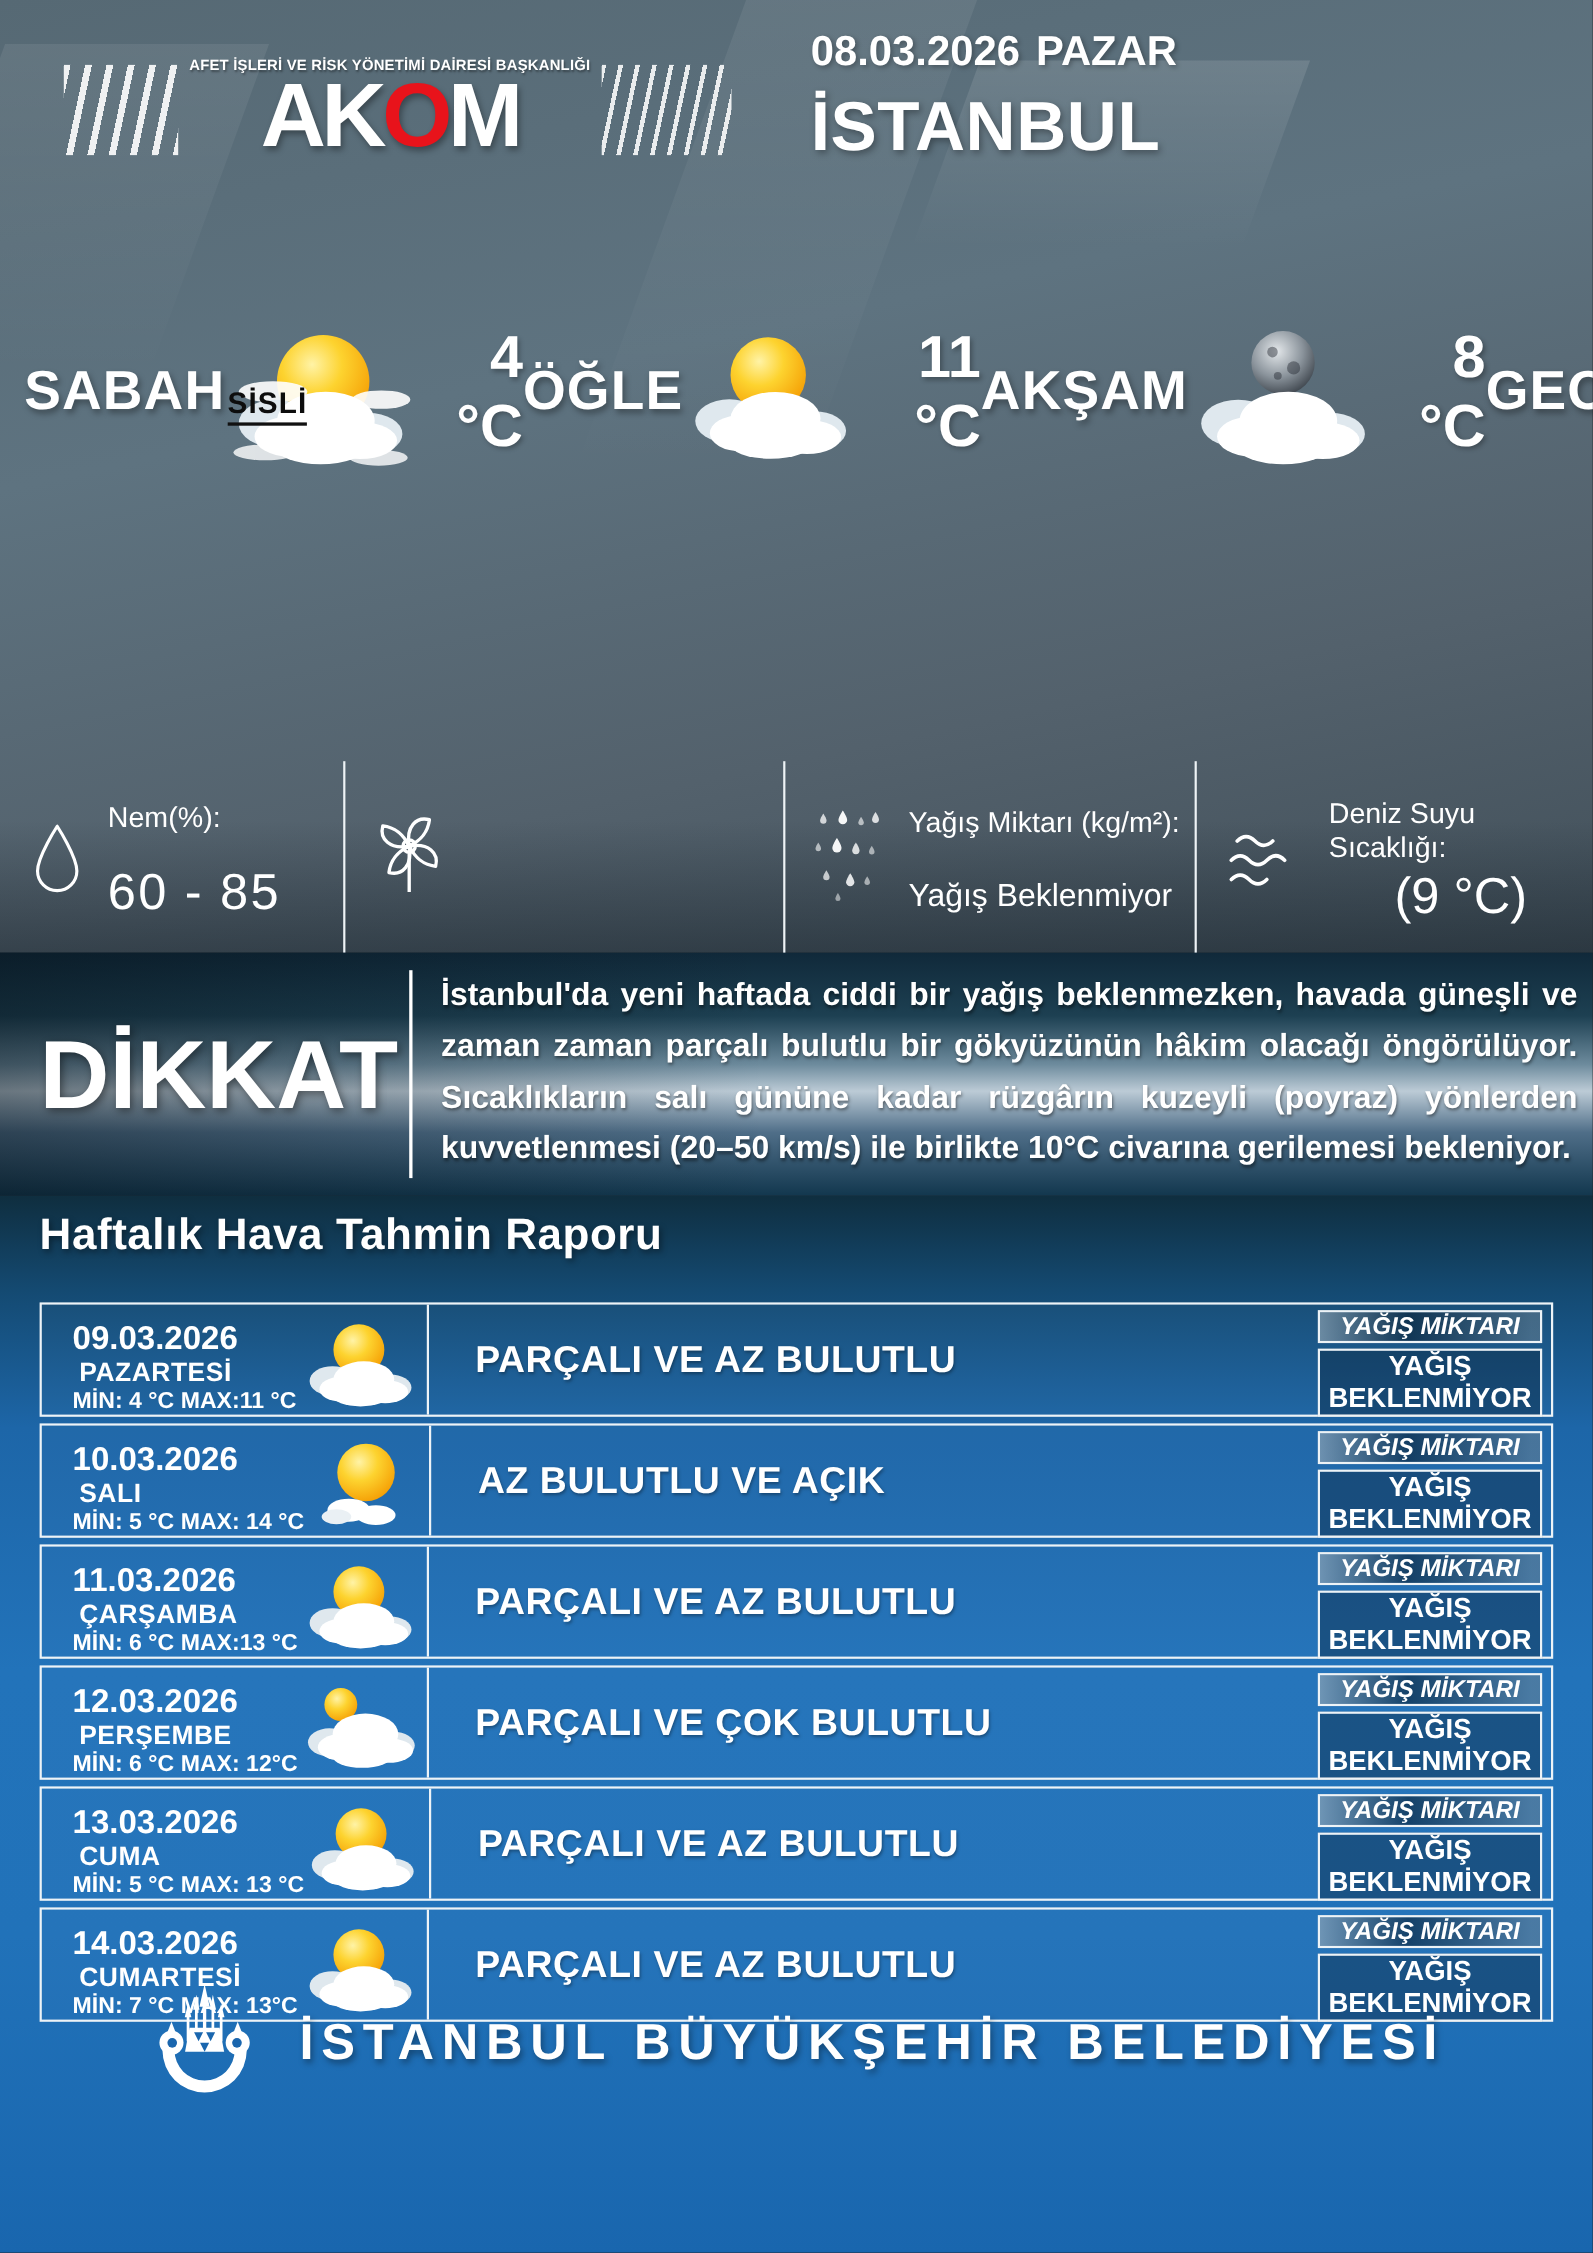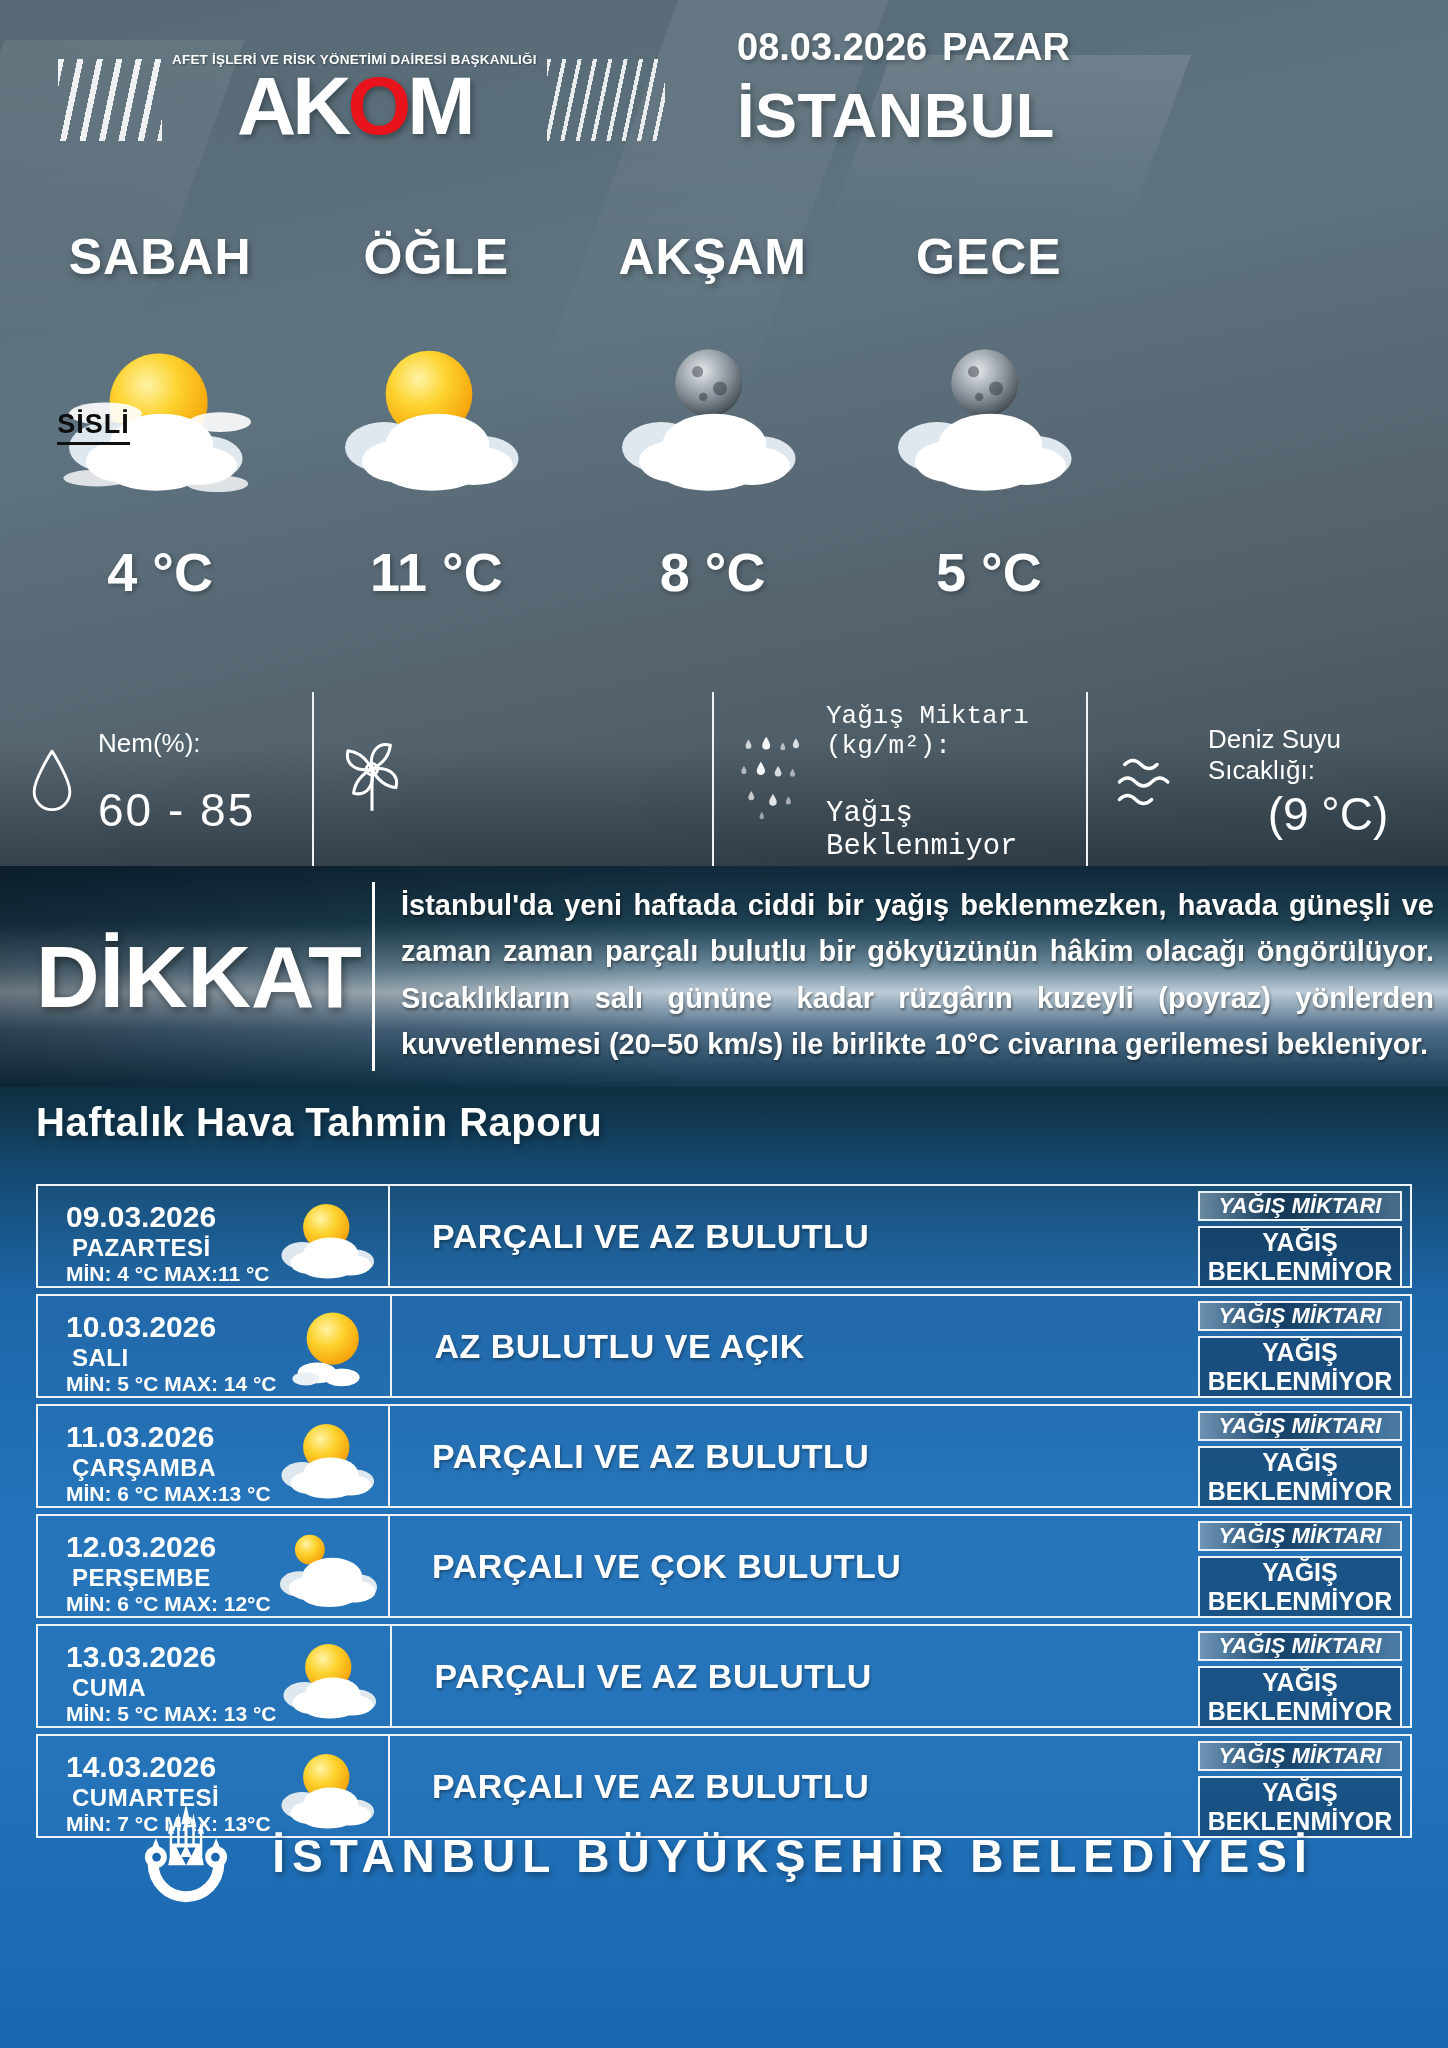--- a/index.html
+++ b/index.html
@@ -33,36 +33,36 @@
   .akom-text .o{color:#e8131b;}
   .header-right{position:absolute;top:26px;left:737px;width:333px;}
   .date-row{display:flex;justify-content:space-between;font-size:38px;font-weight:700;
       text-shadow:2px 2px 5px rgba(0,0,0,.3);}
   .city{font-size:63px;font-weight:700;margin-top:10px;letter-spacing:.5px;white-space:nowrap;
       text-shadow:2px 3px 7px rgba(0,0,0,.35);}
 
   
   .periods{position:absolute;top:228px;left:22px;width:1105px;
       display:grid;grid-template-columns:repeat(4,1fr);}
-  .period{display:flex;flex-direction:column;align-items:center;text-align:right;}
+  .period{display:flex;flex-direction:row;align-items:center;text-align:right;}
   .p-label{font-size:50px;font-weight:800;letter-spacing:1px;text-shadow:2px 3px 6px rgba(0,0,0,.35);}
   .p-icon{position:relative;width:210px;height:245px;margin-top:8px;}
   .p-icon svg{width:100%;height:100%;}
   .p-note{position:absolute;left:2px;top:115px;color:#0d0d0d;font-size:27px;font-weight:800;
       letter-spacing:1px;border-bottom:3.5px solid #111;padding-bottom:2px;}
   .p-note:empty{display:none;border:none;}
   .p-temp{font-size:54px;font-weight:700;margin-top:2px;text-shadow:2px 2px 5px rgba(0,0,0,.3);}
 
   
   .metrics{position:absolute;top:692px;left:0;width:1448px;height:180px;display:flex;}
   .metric{display:flex;align-items:center;gap:20px;padding-left:26px;box-sizing:border-box;}
   .metric + .metric{border-left:2px solid #eef3f6;}
   .metric:nth-child(1){flex:0 0 312px;}
   .metric:nth-child(2){flex:0 0 400px;}
-  .metric:nth-child(3){flex:0 0 374px;font-family:Liberation Mono, monospace;}
+  .metric:nth-child(3){flex:0 0 374px;}
   .metric:nth-child(4){flex:0 0 362px;}
   .m-icon{flex:0 0 auto;display:flex;align-items:center;justify-content:center;}
   .m-col{display:flex;flex-direction:column;}
   .m-label{font-size:26px;font-weight:400;}
   .m-desc{font-size:21px;line-height:1.3;}
   .m-value{font-weight:400;}
   .metric:nth-child(1) .m-value{font-size:46px;letter-spacing:2px;margin-top:24px;}
   .metric:nth-child(2) .m-value{font-size:36px;margin-top:6px;}
   .metric:nth-child(3) .m-value{font-size:29px;margin-top:36px;}
   .metric:nth-child(4) .m-value{font-size:46px;margin-top:1px;text-align:center;}

